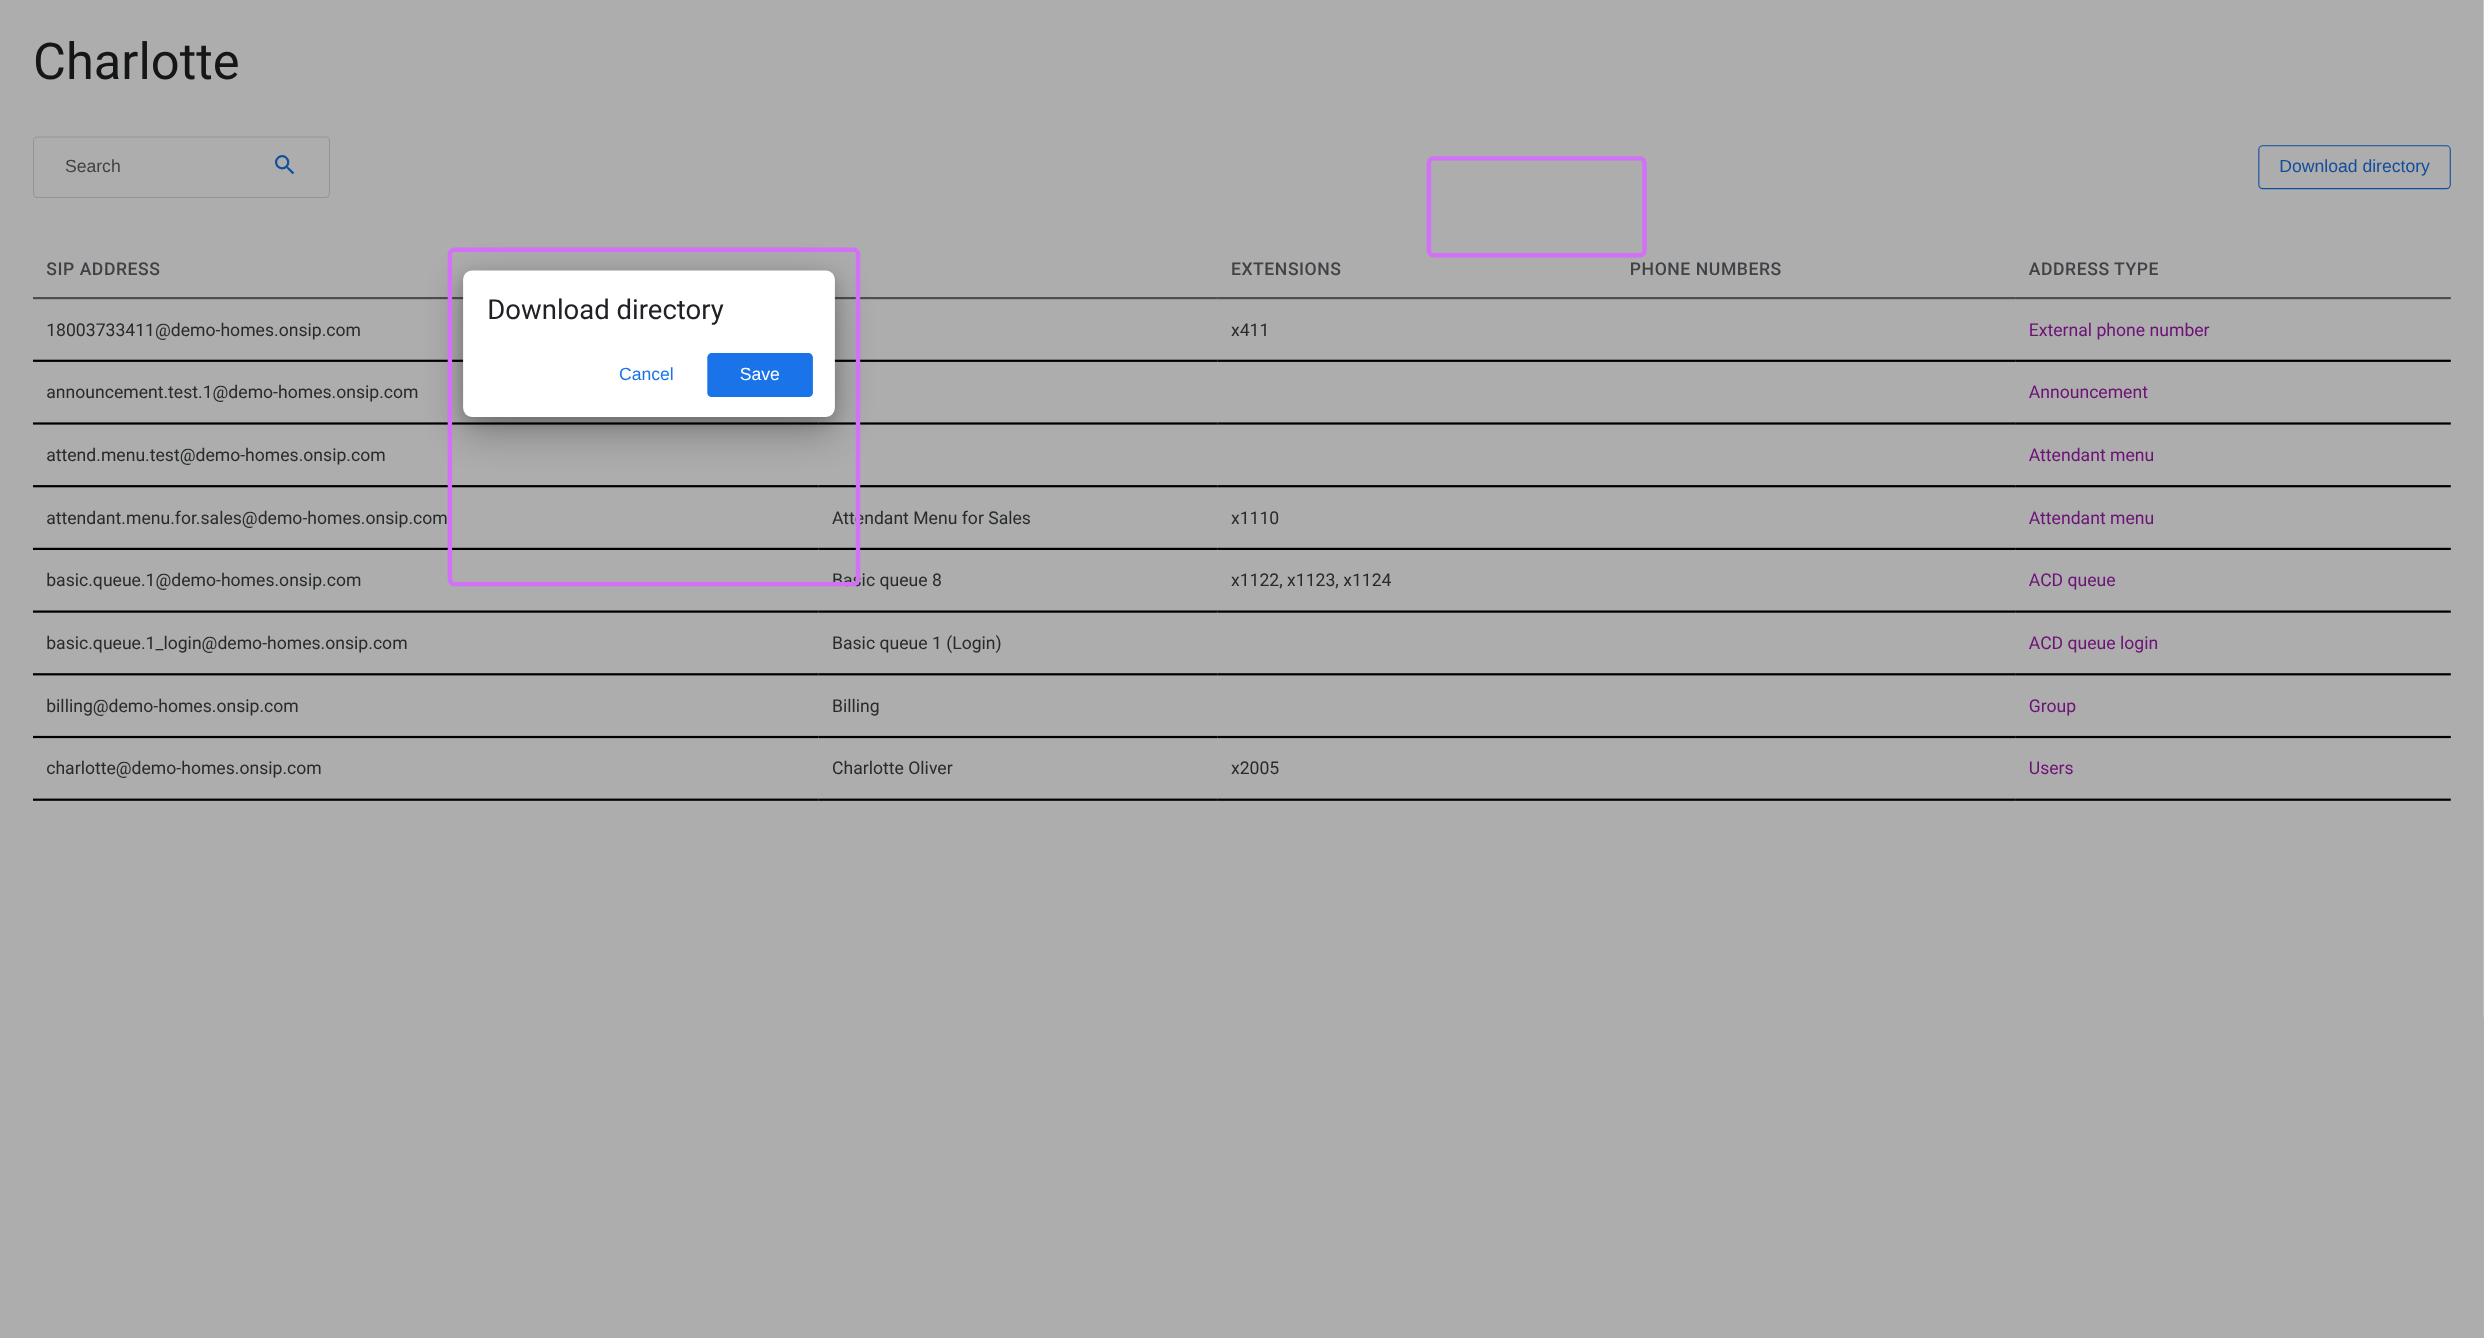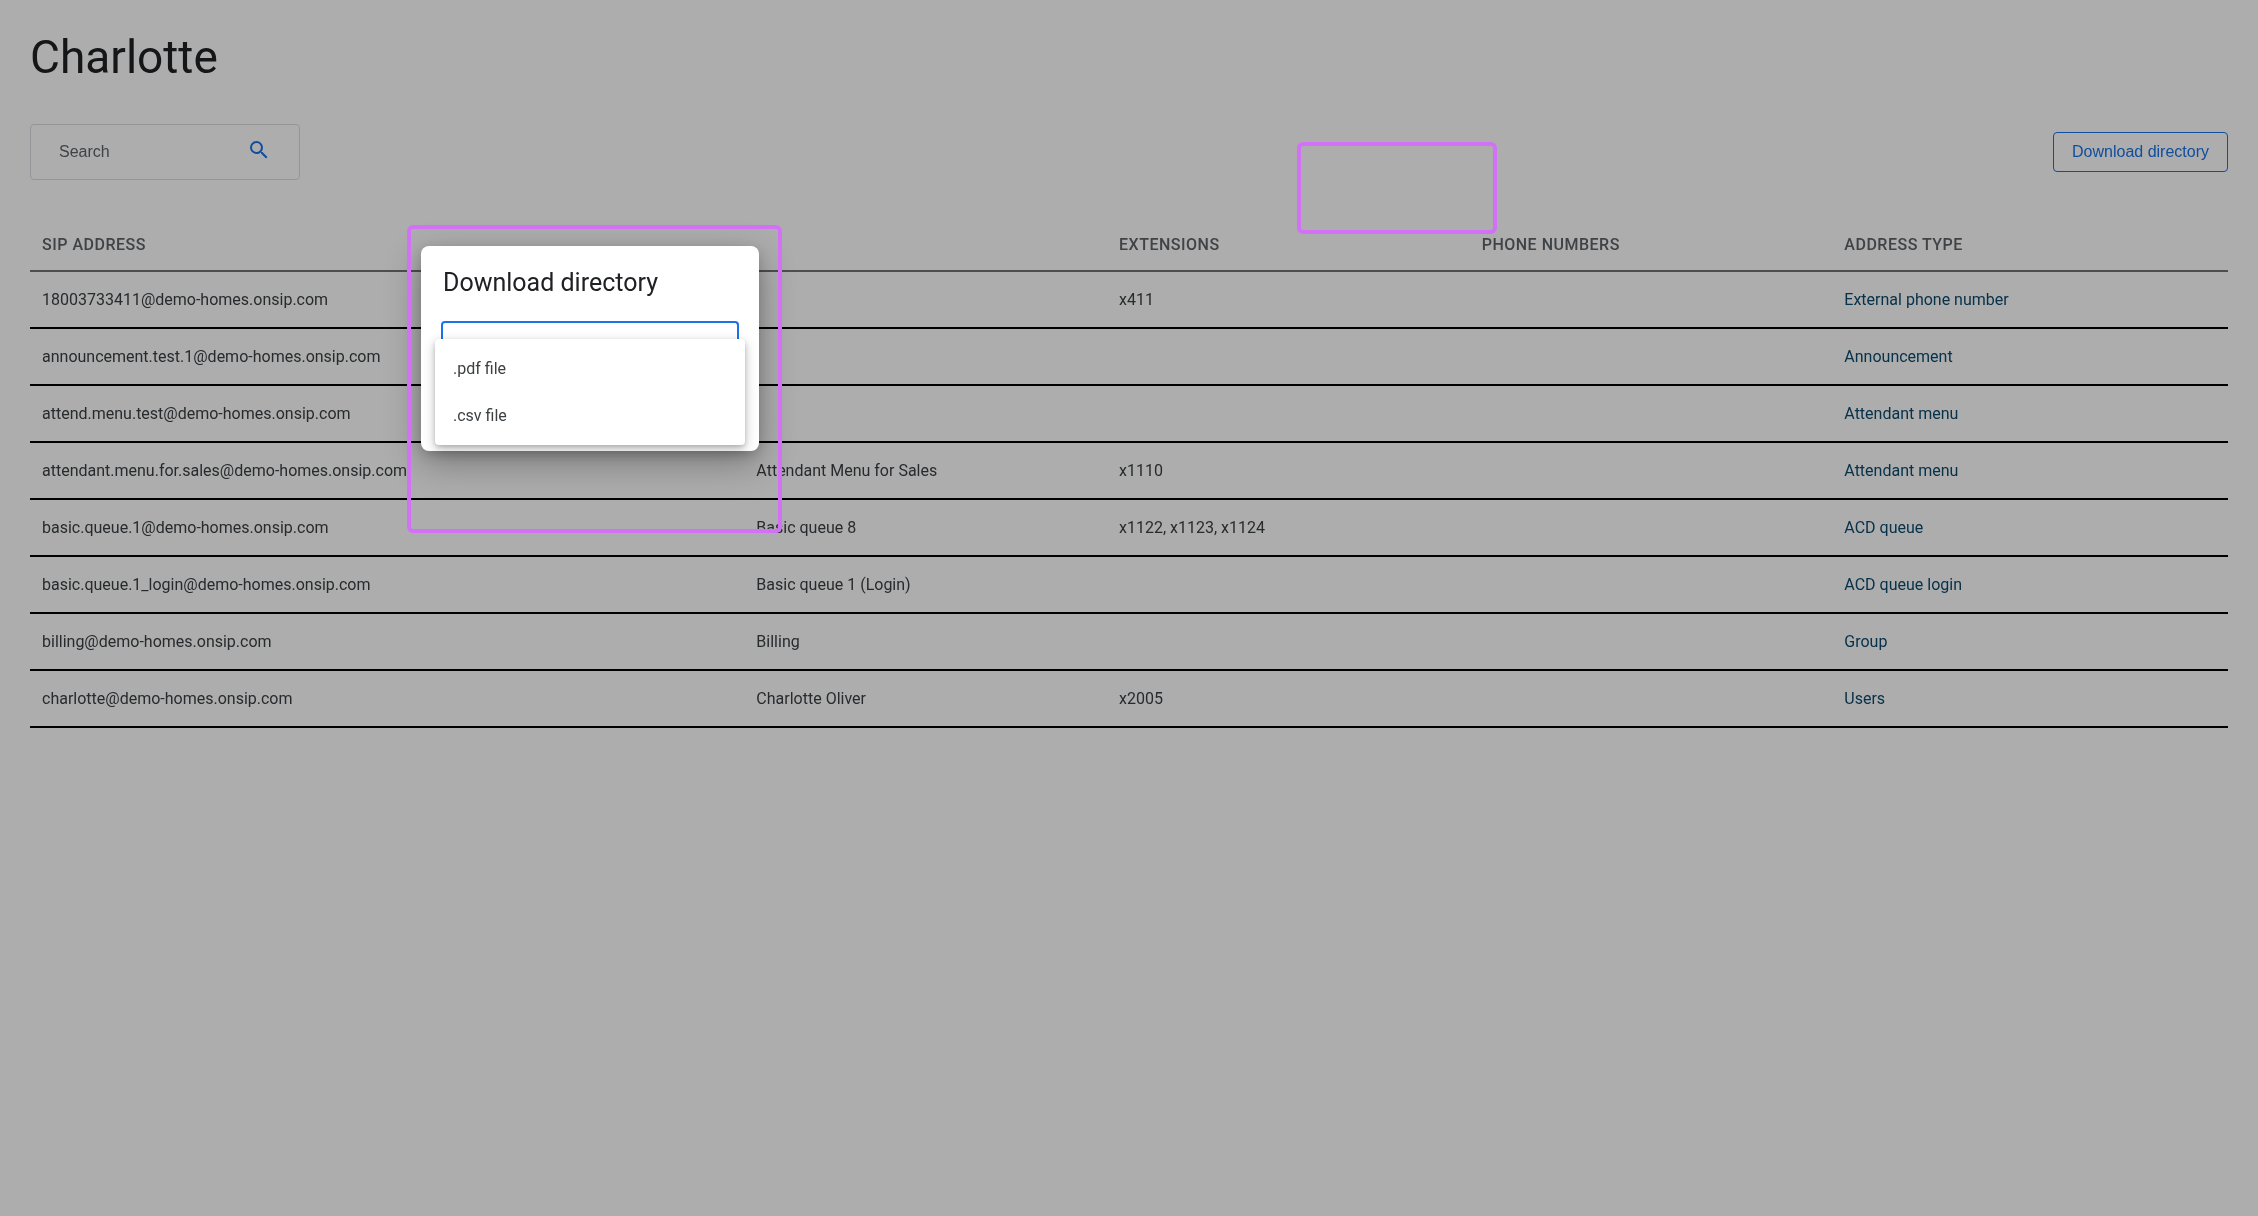--- a/index.html
+++ b/index.html
@@ -74,21 +74,21 @@
     border-bottom: 2px solid #737373;
   }
   tbody td {
     padding: 18px 12px;
     font-size: 16px;
     color: #3c4043;
     border-bottom: 2px solid #000000;
     vertical-align: middle;
   }
   tbody td.link-cell {
-    color: #0c4a6e;
+    color: #a21caf;
   }
   
   col.c1 { width: 32.5%; }
   col.c2 { width: 16.5%; }
   col.c3 { width: 16.5%; }
   col.c4 { width: 16.5%; }
   col.c5 { width: 18%; }
 
   
   .overlay {
@@ -288,27 +288,20 @@
           <td class="link-cell">Users</td>
         </tr>
       </tbody>
   </table>
 </div>
 
 <div class="overlay">
   <div class="dialog">
     <div class="dialog-title">Download directory</div>
 
-    <div class="select-open">
-      <div class="select-outline-top"></div>
-      <div class="dropdown-panel">
-        <div class="dropdown-option">.pdf file</div>
-        <div class="dropdown-option">.csv file</div>
-      </div>
-    </div>
 
     <div class="dialog-actions">
       <button class="btn-text">Cancel</button>
       <button class="btn-primary">Save</button>
     </div>
   </div>
 </div>
 
 <div class="annot annot-1"></div>
 <div class="annot annot-2"></div>

